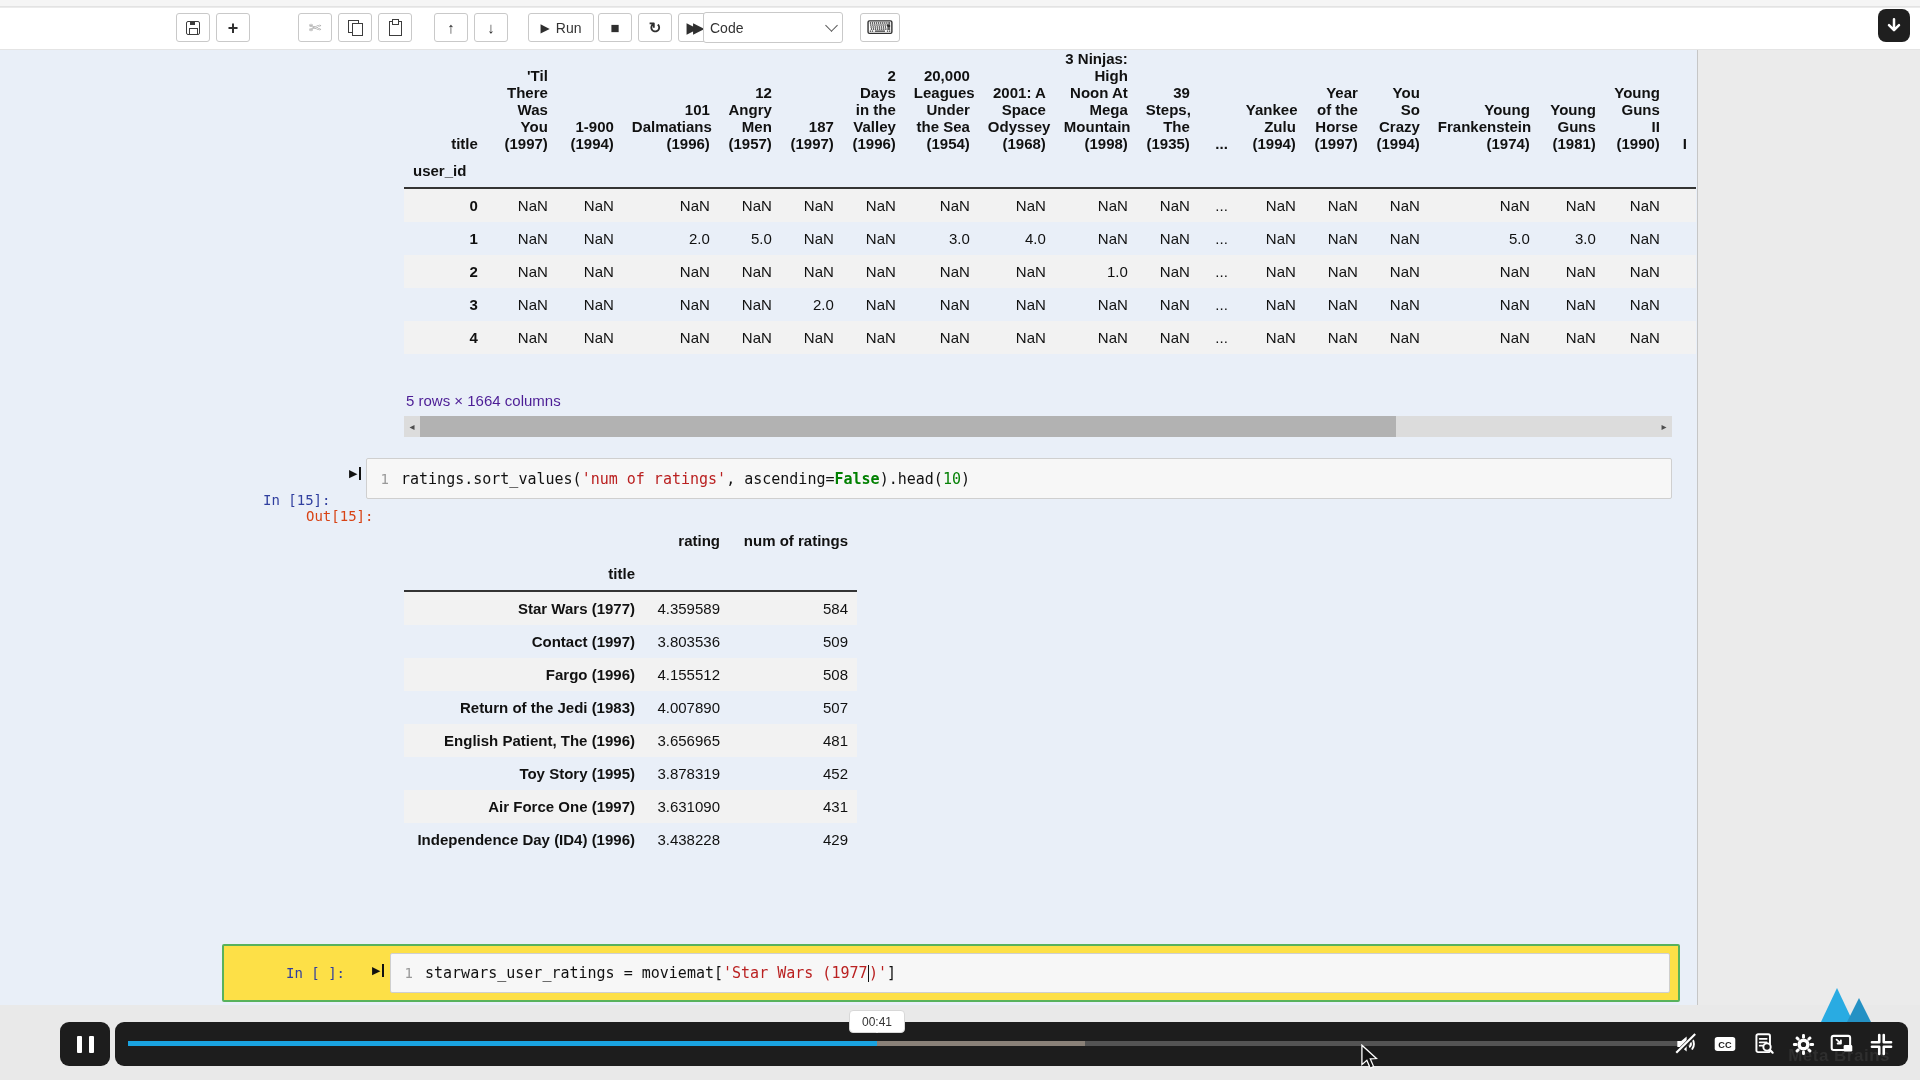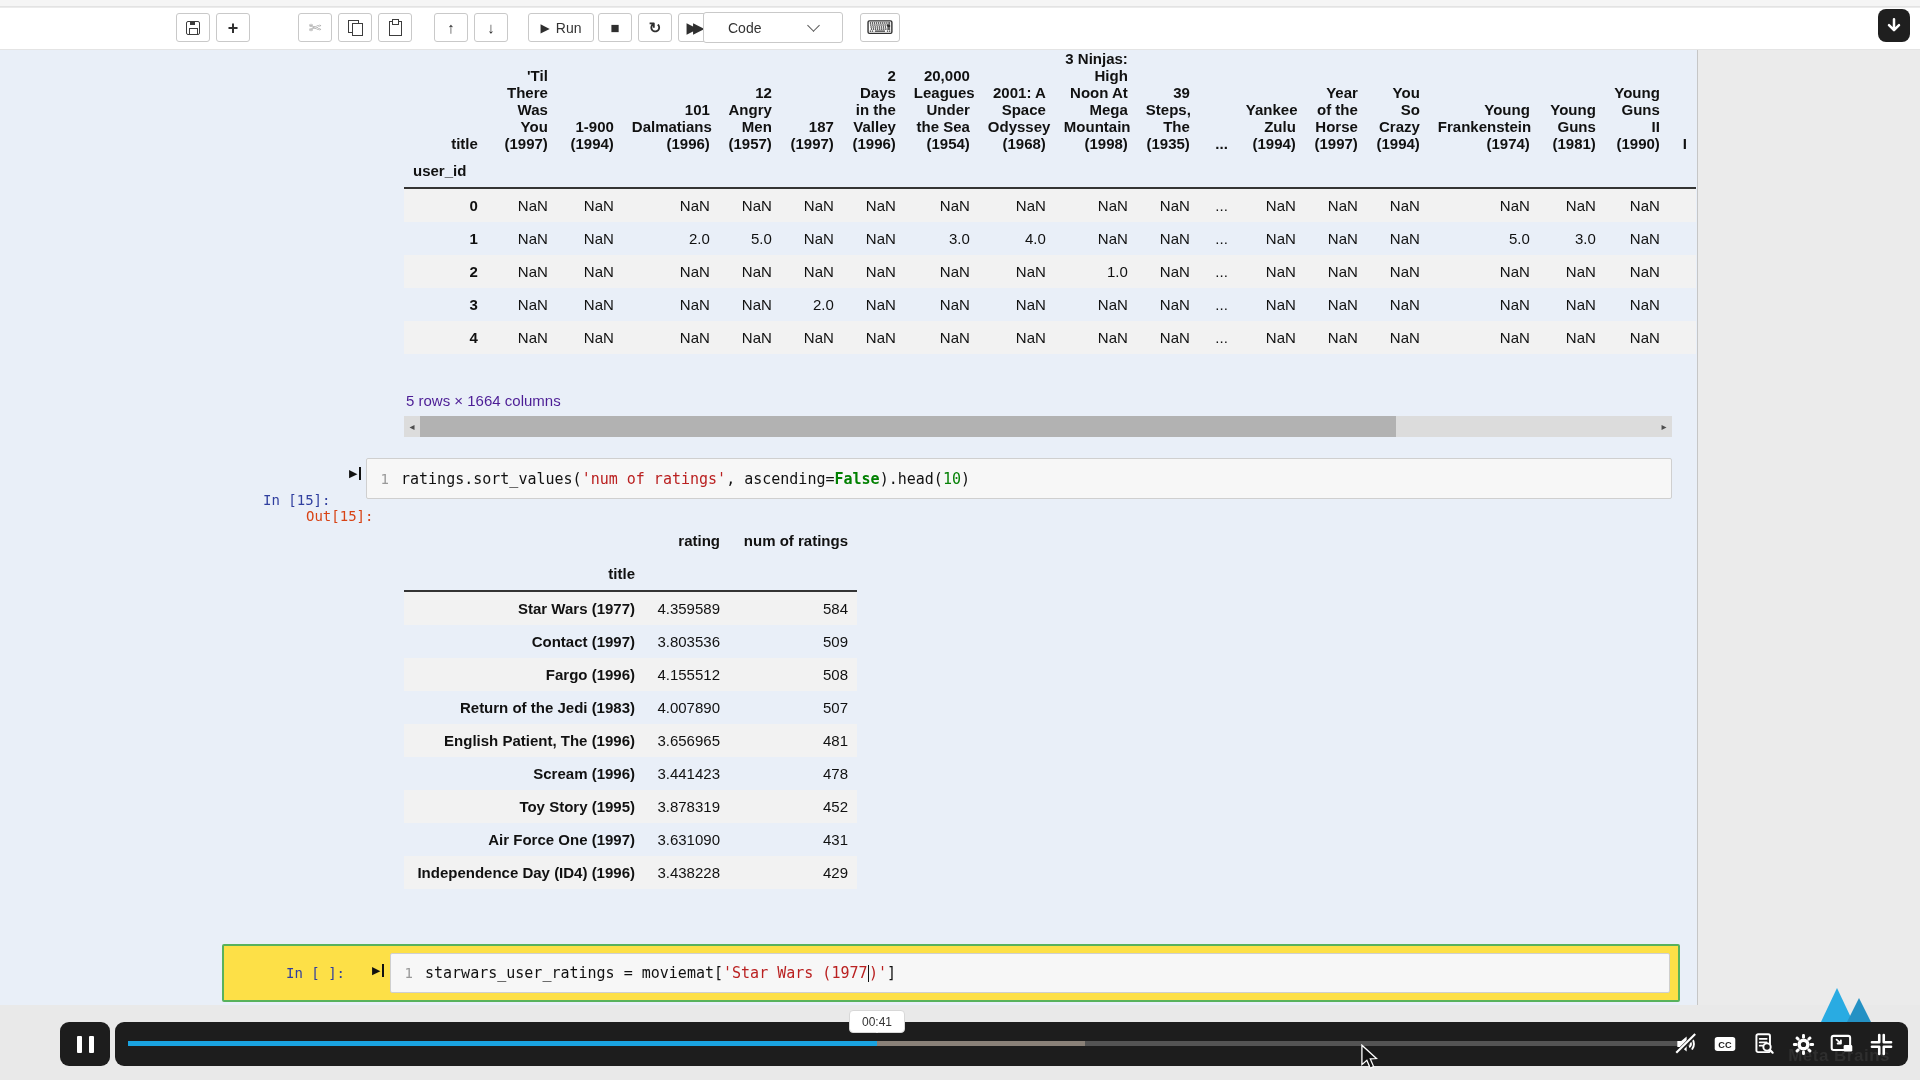--- a/index.html
+++ b/index.html
@@ -9,21 +9,21 @@
 
   
   .top-strip { left:0; top:0; width:1920px; height:7px; background:#f5f5f5; border-bottom:1px solid #e3e3e3; }
   .toolbar-row { left:0; top:8px; width:1920px; height:42px; background:#ffffff; border-bottom:1px solid #e4e4e4; }
   .tbtn { position:absolute; top:5px; height:29px; width:34px; background:#fff; border:1px solid #c9c9c9;
           border-radius:3px; display:flex; align-items:center; justify-content:center;
           color:#3c3c3c; font-size:14px; cursor:default; }
   .tbtn .glyph { font-size:15px; line-height:1; color:#2f2f2f; }
   .run-btn { width:66px; gap:6px; font-size:14px; color:#333; }
   .celltype { position:absolute; top:4px; left:703px; width:140px; height:31px; border:1px solid #c9c9c9;
-              border-radius:3px; background:#fff; display:flex; align-items:center; padding:0 24px;
+              border-radius:3px; background:#fff; display:flex; align-items:center; padding:0 6px;
               font-size:14px; color:#333; justify-content:space-between; }
   .chev { width:9px; height:9px; border-right:1.6px solid #555; border-bottom:1.6px solid #555;
           transform:rotate(45deg); margin-top:-4px; }
   .kb-btn { left:860px; width:40px; }
   .ic-floppy { width:14px; height:14px; border:1.6px solid #3c3c3c; border-radius:2px; position:relative; }
   .ic-floppy::before { content:""; position:absolute; left:3px; top:-1px; width:5px; height:4px; background:#3c3c3c; }
   .ic-floppy::after { content:""; position:absolute; left:2px; bottom:0; width:7px; height:5px; border:1.4px solid #3c3c3c; border-bottom:none; }
   .ic-copy { width:15px; height:15px; position:relative; }
   .ic-copy::before { content:""; position:absolute; left:0; top:0; width:9px; height:11px; border:1.5px solid #3c3c3c; }
   .ic-copy::after { content:""; position:absolute; left:4px; top:3px; width:9px; height:11px; border:1.5px solid #3c3c3c; background:#fff; }
@@ -370,25 +370,20 @@
           <th>Return of the Jedi (1983)</th>
           <td>4.007890</td>
           <td>507</td>
         </tr>
         <tr>
           <th>English Patient, The (1996)</th>
           <td>3.656965</td>
           <td>481</td>
         </tr>
         <tr>
-          <th>Scream (1996)</th>
-          <td>3.441423</td>
-          <td>478</td>
-        </tr>
-        <tr>
           <th>Toy Story (1995)</th>
           <td>3.878319</td>
           <td>452</td>
         </tr>
         <tr>
           <th>Air Force One (1997)</th>
           <td>3.631090</td>
           <td>431</td>
         </tr>
         <tr>

